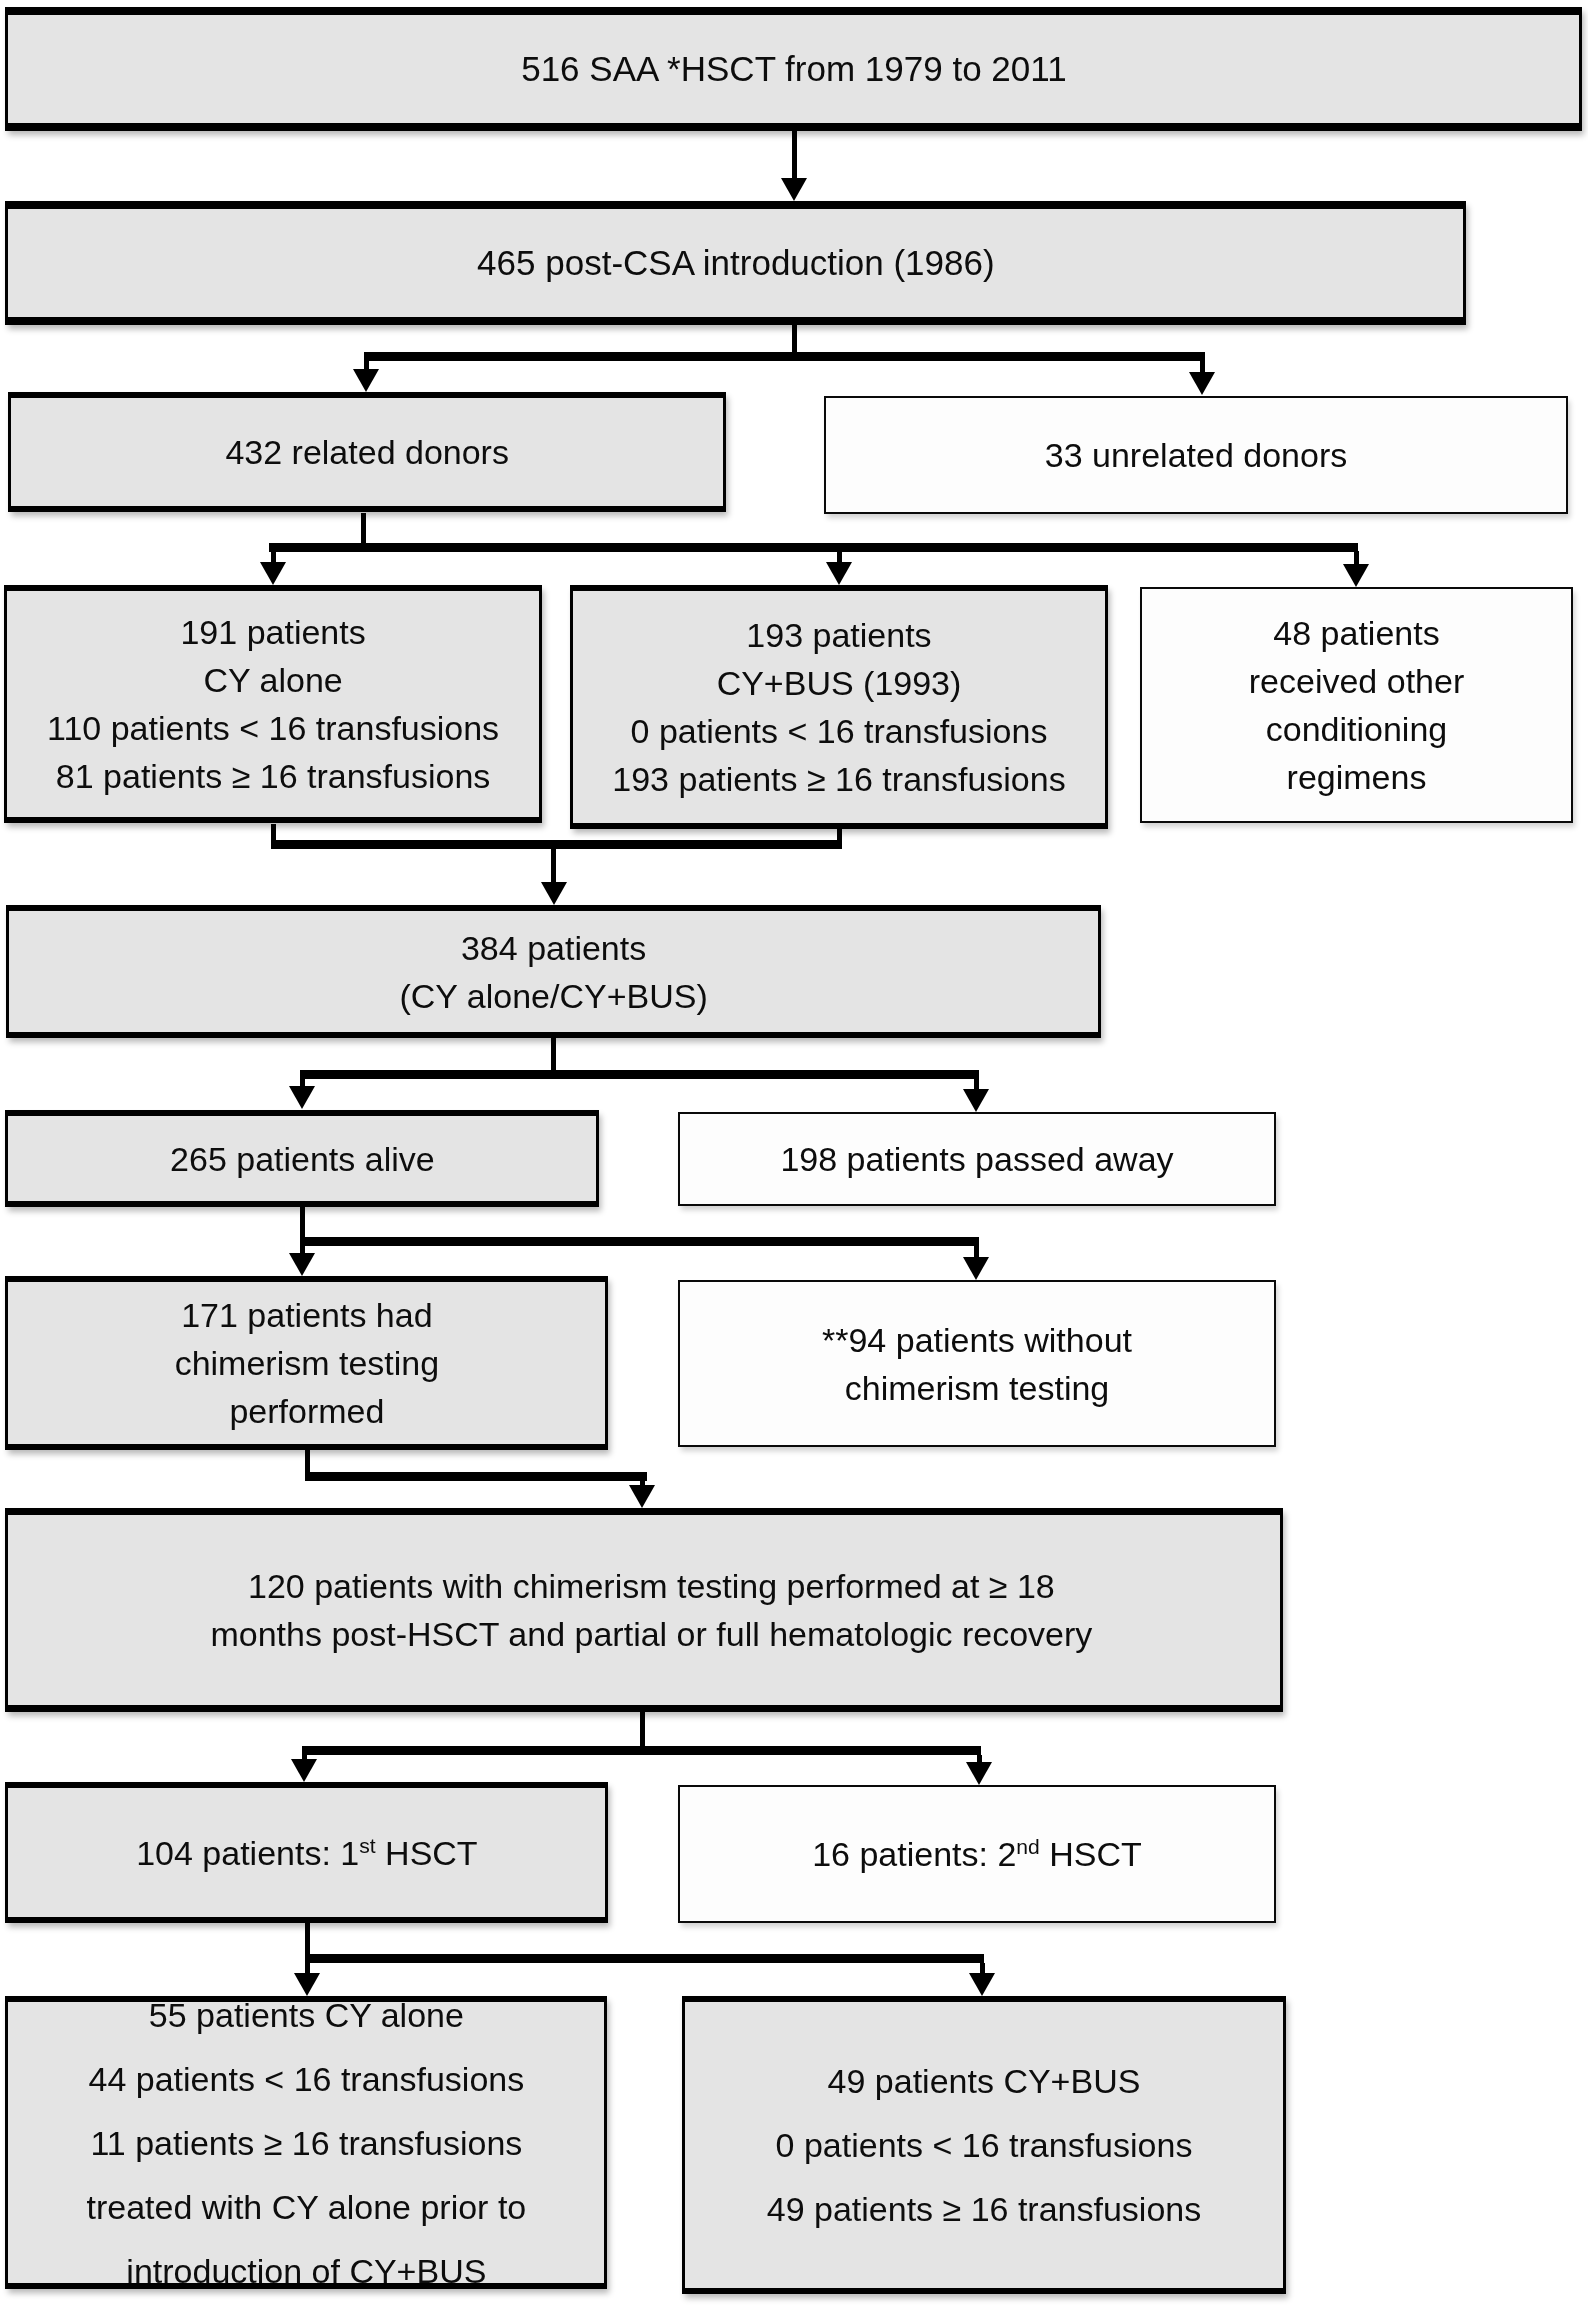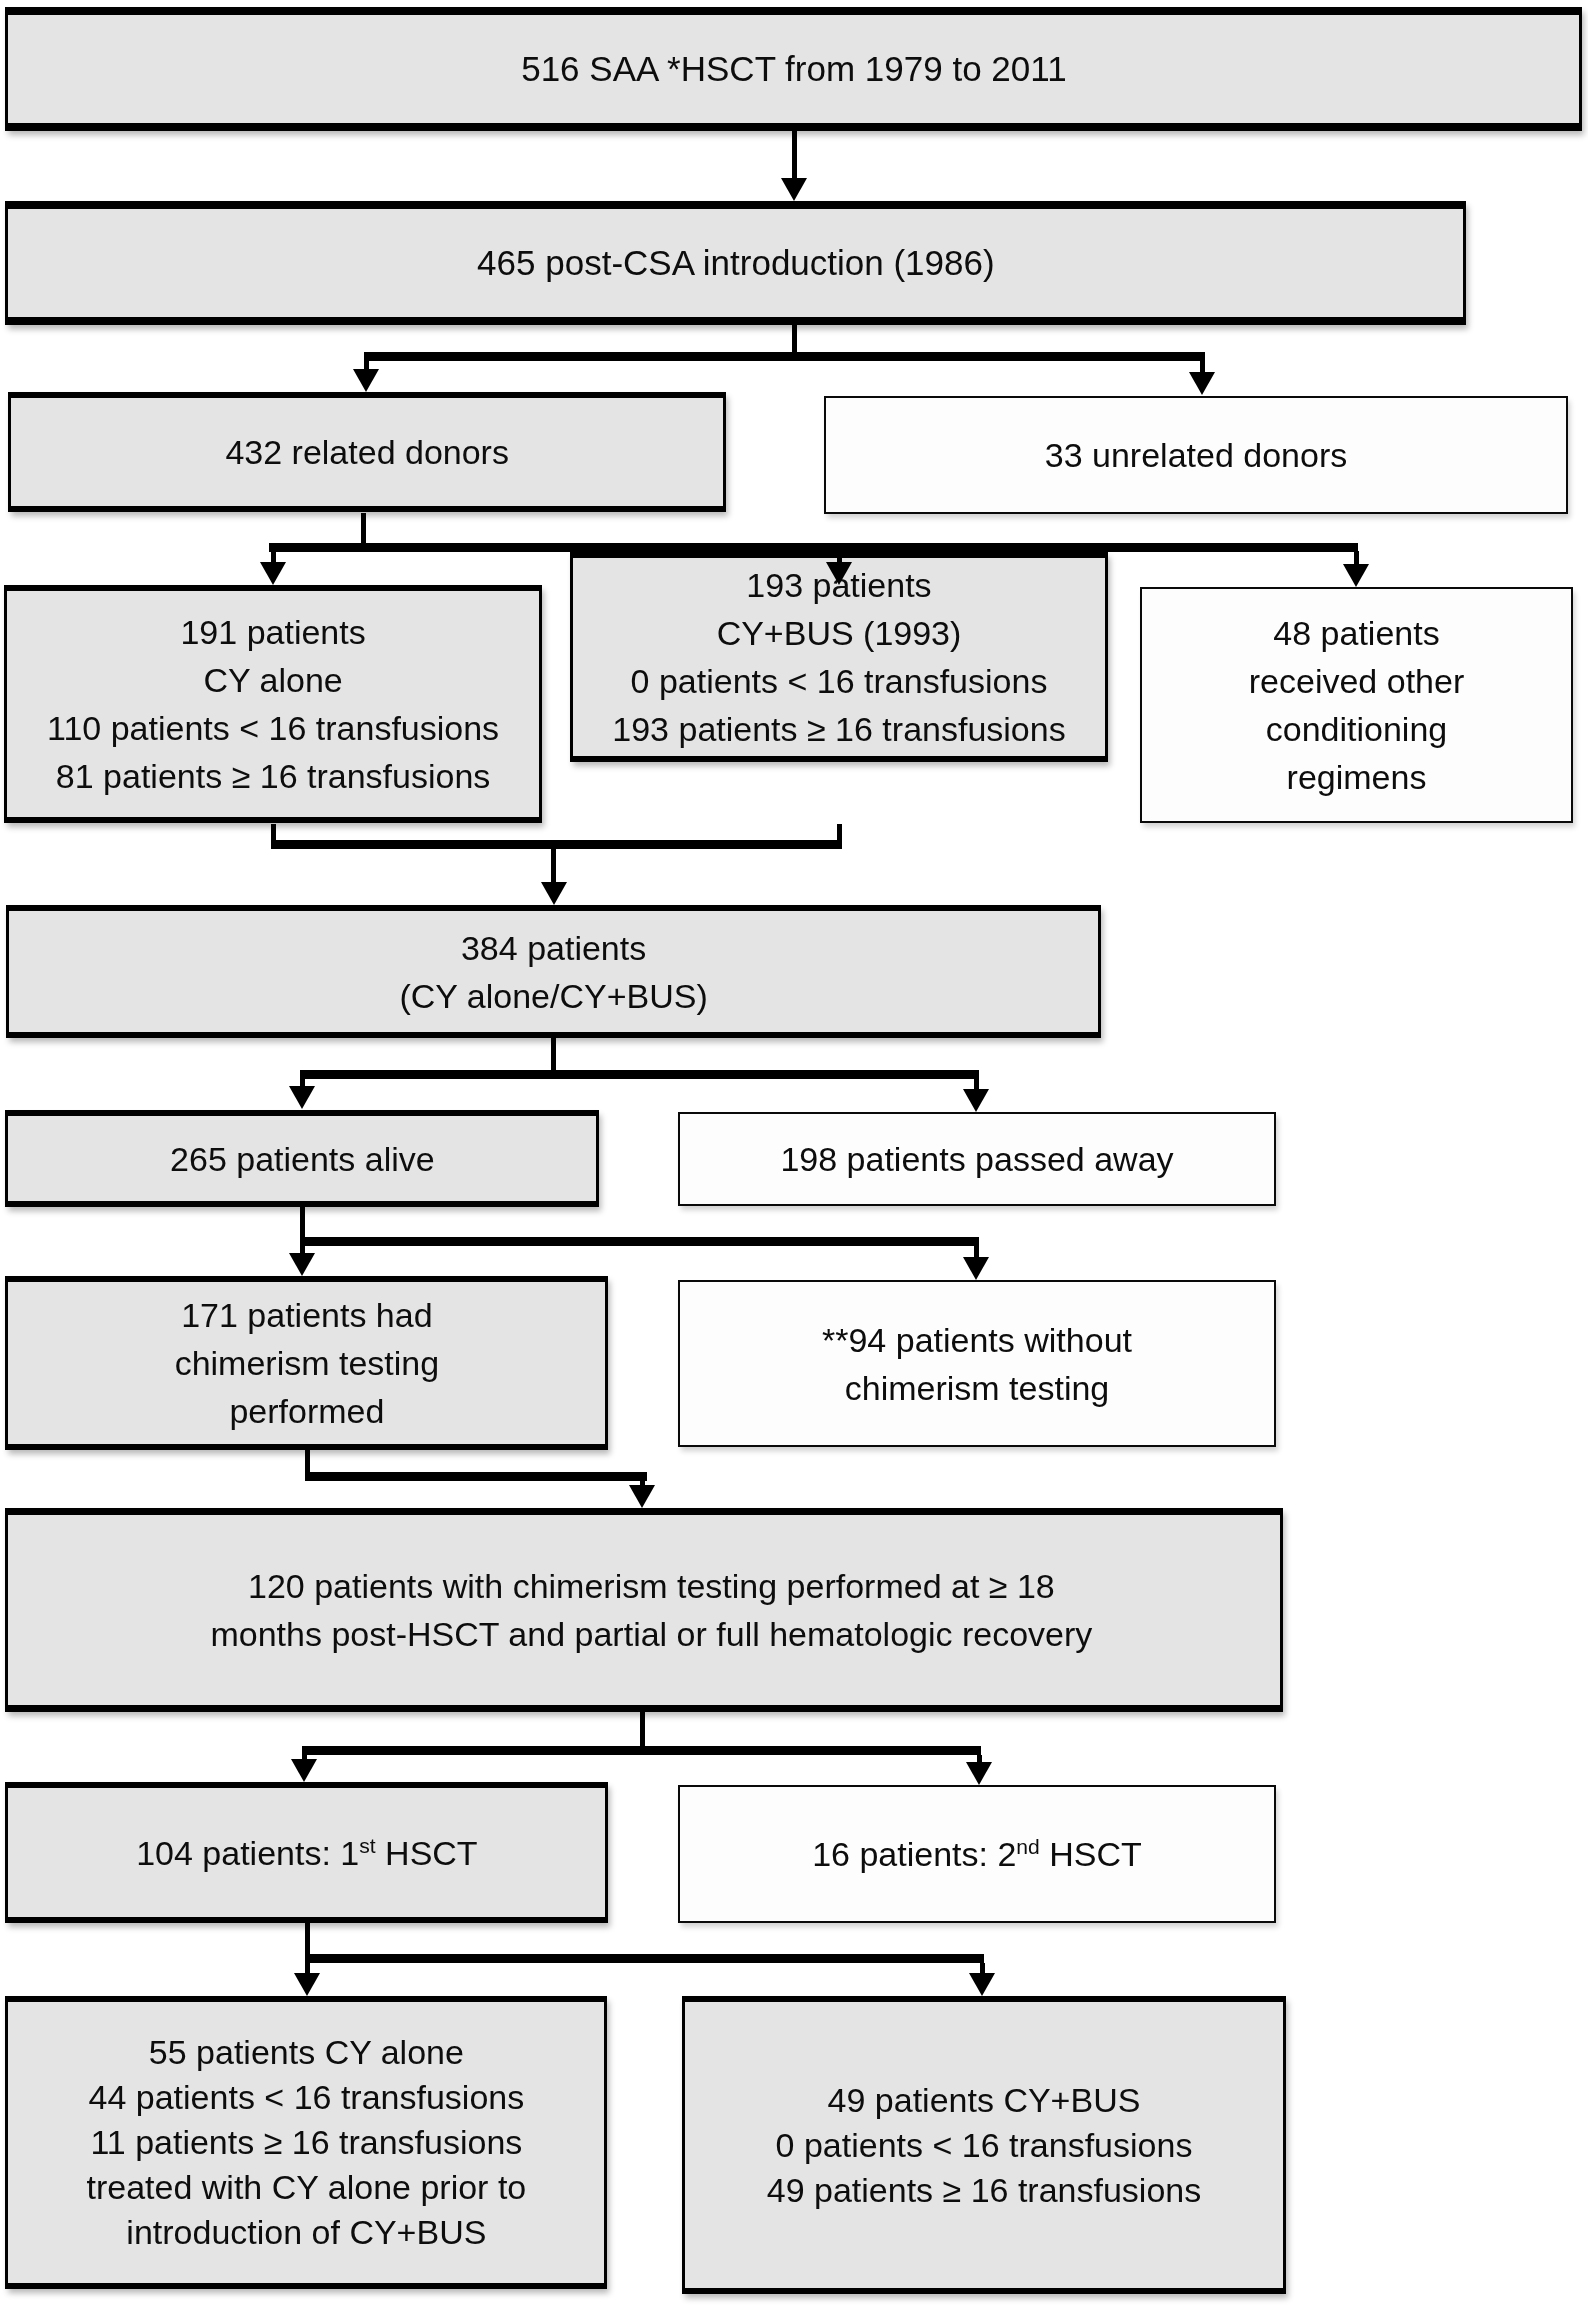--- a/index.html
+++ b/index.html
@@ -44,33 +44,33 @@
     border-right: 13px solid transparent;
     border-top: 23px solid #000;
   }
 
   
   #box-saa        { left: 5.4px;    top: 6.8px;   width: 1577px; height: 124px; border-top-width: 8.2px; border-bottom-width: 8.2px; }
   #box-csa        { left: 5.4px;    top: 201px;  width: 1461px; height: 124px; border-top-width: 8.2px; border-bottom-width: 8.2px; }
   #box-related    { left: 8.2px;   top: 392px;  width: 718px; height: 120px; }
   #box-unrelated  { left: 824px; top: 396px;  width: 744px; height: 118px; }
   #box-cy-alone   { left: 4.1px;    top: 585px;  width: 538px;  height: 238px; }
-  #box-cy-bus     { left: 570px;  top: 552px;  width: 538px;  height: 210px; justify-content: center; }
+  #box-cy-bus     { left: 570px;  top: 585px;  width: 538px;  height: 244px; justify-content: center; }
   #box-other      { left: 1140px; top: 587px;  width: 433px;  height: 236px; }
   #box-pooled     { left: 6.1px;    top: 905px; width: 1095px; height: 133px; }
   #box-alive      { left: 5.4px;    top: 1110px; width: 594px;  height: 97px; }
   #box-passed     { left: 678px;  top: 1112px; width: 598px;  height: 94px; }
   #box-chim-done  { left: 5.4px;    top: 1276px; width: 603px;  height: 174px; }
   #box-chim-none  { left: 678px;  top: 1280px; width: 598px;  height: 167px; }
   #box-chim-18mo  { left: 5.4px;    top: 1508px; width: 1278px; height: 204px; border-top-width: 7.5px; border-bottom-width: 7.5px; padding-left: 14px; }
   #box-first-hsct { left: 5.4px;    top: 1782px; width: 603px;  height: 141px; }
   #box-second-hsct{ left: 678px;  top: 1785px; width: 598px;  height: 138px; }
   #box-final-cy   { left: 5.4px;    top: 1996px; width: 602px;  height: 293px; }
   #box-final-bus  { left: 682px; top: 1996px; width: 604px;  height: 298px; }
-  #box-final-cy .txt, #box-final-bus .txt { line-height: 45px; }
+  #box-final-cy .txt, #box-final-bus .txt { line-height: 64px; }
 
   
   #st-a     { left: 792px; top: 131px;  height: 52px; }
   #st-b     { left: 792px; top: 325px;  height: 31px; }
   #st-c     { left: 361px;  top: 513px;  height: 33px; }
   #st-bar1L { left: 364px;  top: 361px;  height: 12.3px; }
   #st-bar1R { left: 1200px; top: 361px;  height: 15.7px; }
   #st-bar2a { left: 271px;  top: 551px;  height: 13.6px; }
   #st-bar2b { left: 837px; top: 551px;  height: 13.6px; }
   #st-bar2c { left: 1354px; top: 551px;  height: 15px; }

